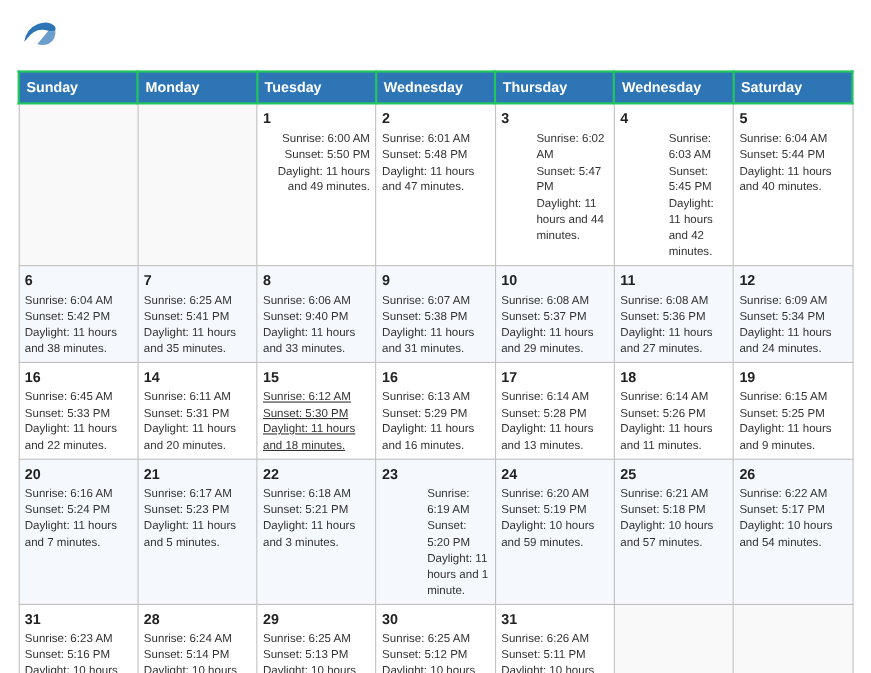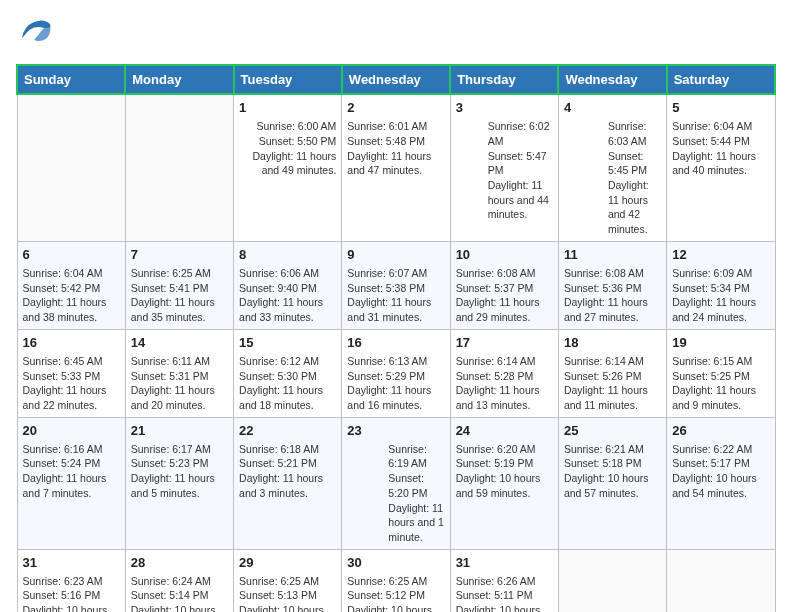--- a/index.html
+++ b/index.html
@@ -209,21 +209,21 @@
 Daylight: 11 hours and 22 minutes.</div>
         </td>
         <td>
           <span class="day-number">14</span>
           <div class="day-info" style="white-space: pre-line;">Sunrise: 6:11 AM
 Sunset: 5:31 PM
 Daylight: 11 hours and 20 minutes.</div>
         </td>
         <td>
           <span class="day-number">15</span>
-          <div class="day-info" style="white-space: pre-line;">Sunrise: 6:12 AM
+          <div class="day-info" style="white-space: pre-line; text-decoration: underline;">Sunrise: 6:12 AM
 Sunset: 5:30 PM
 Daylight: 11 hours and 18 minutes.</div>
         </td>
         <td>
           <span class="day-number">16</span>
           <div class="day-info" style="white-space: pre-line;">Sunrise: 6:13 AM
 Sunset: 5:29 PM
 Daylight: 11 hours and 16 minutes.</div>
         </td>
         <td>

